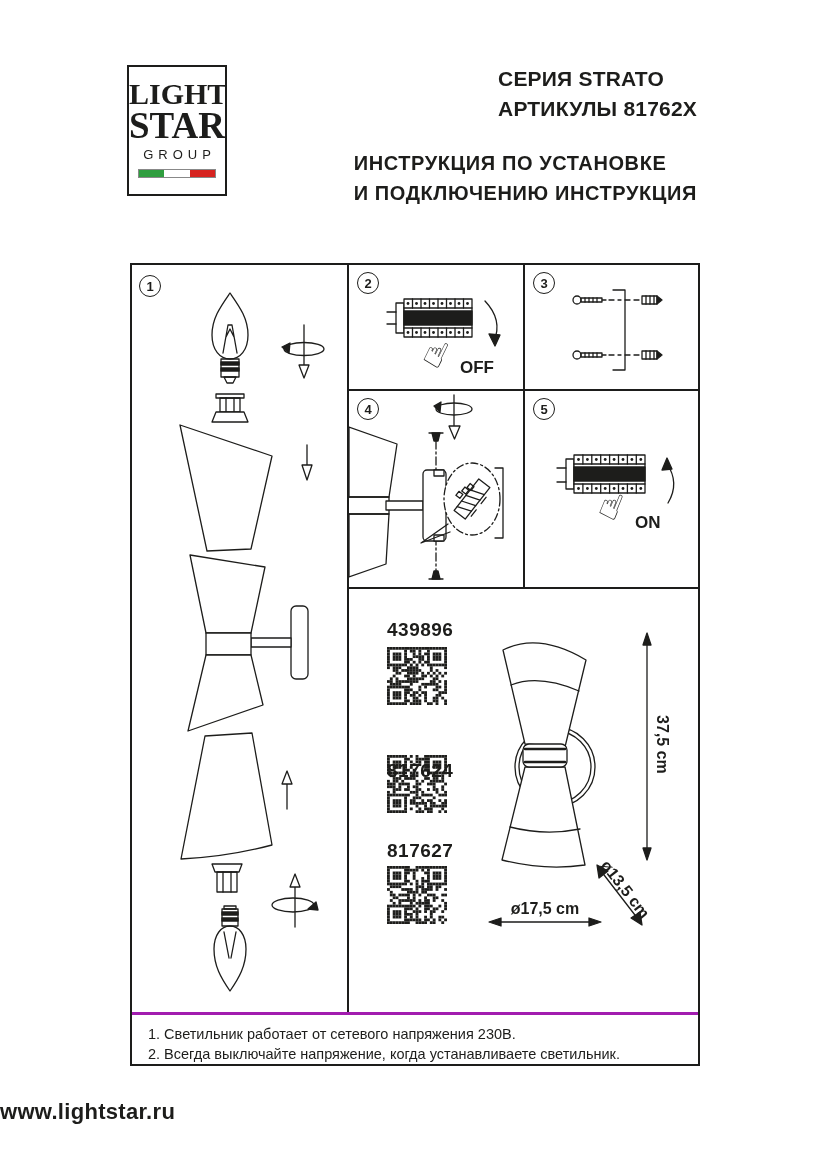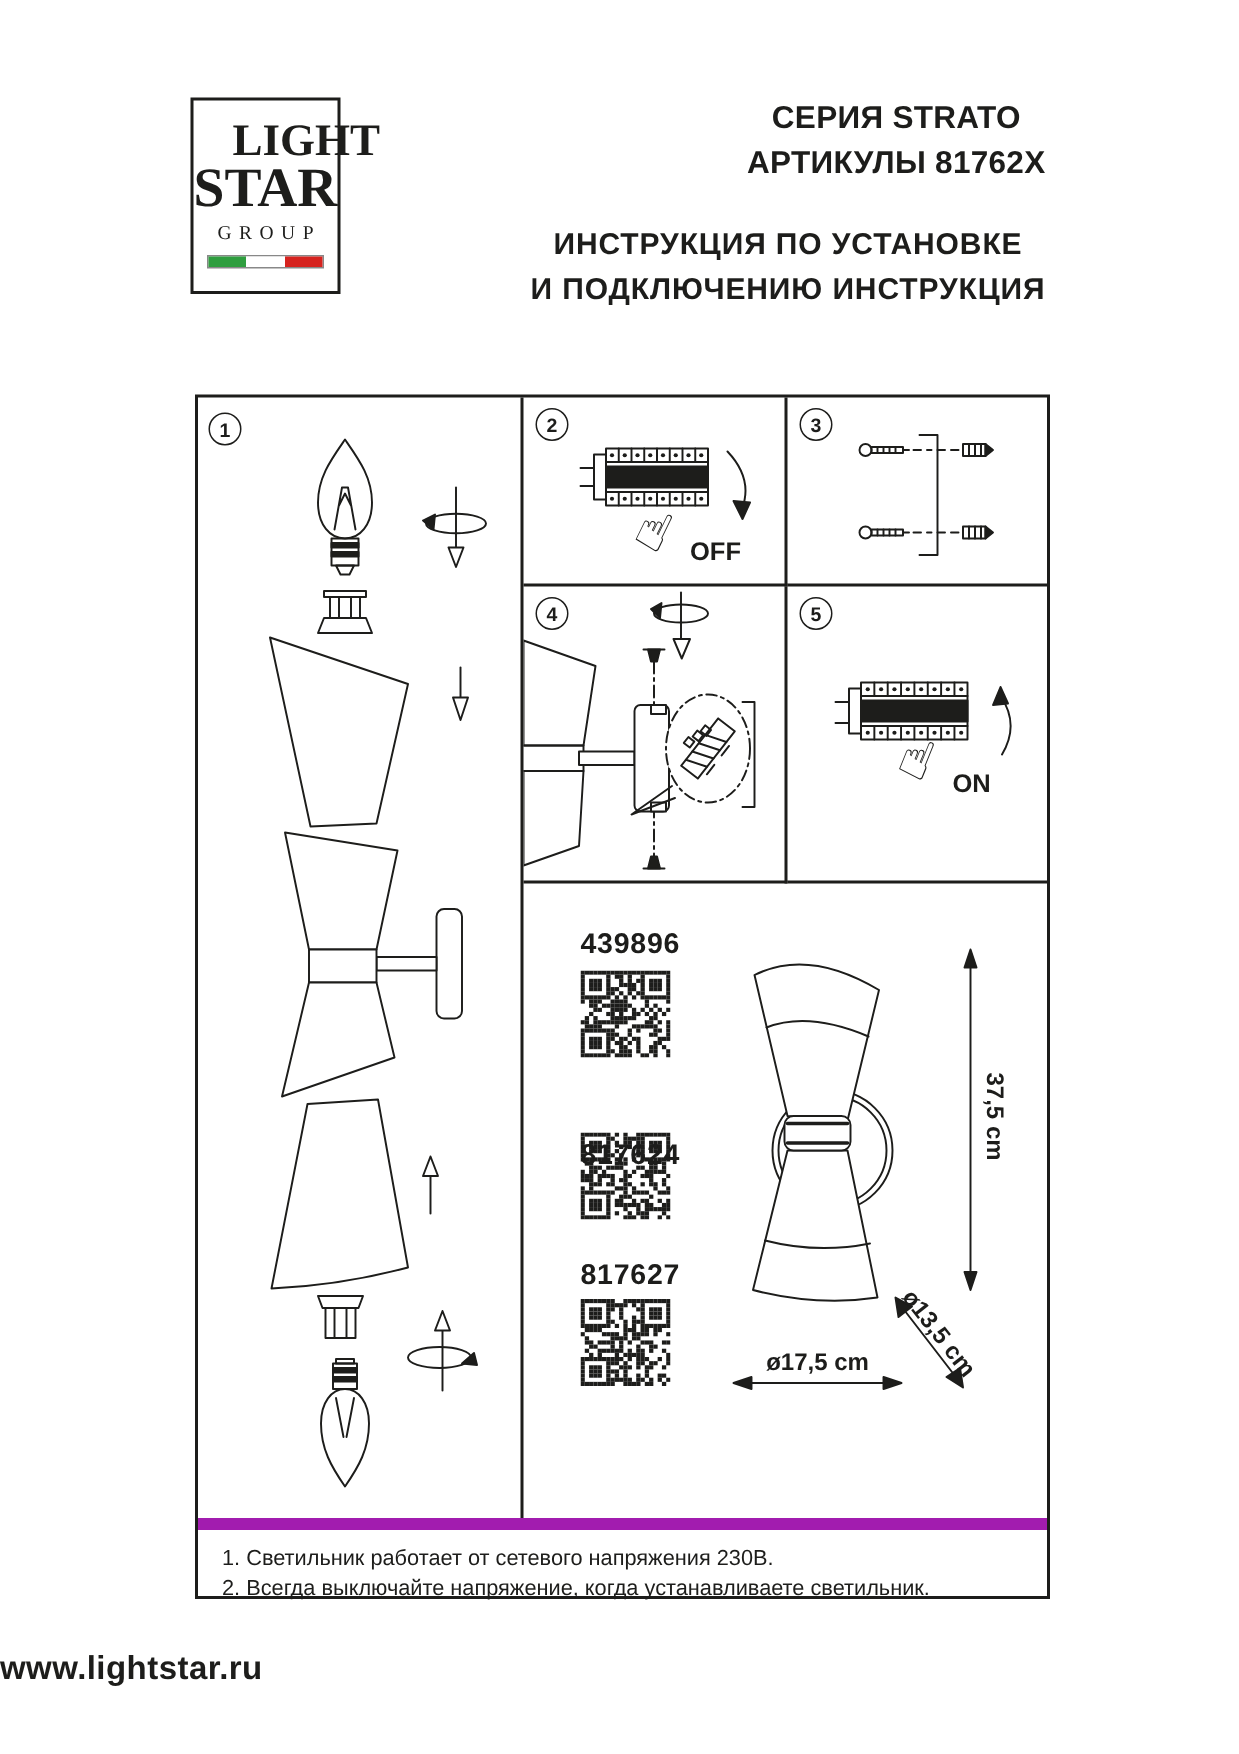--- a/index.html
+++ b/index.html
@@ -1,34 +1,34 @@
 <!DOCTYPE html>
 <html><head>
 <meta charset="utf-8">
 <style>
   html,body{margin:0;padding:0;background:#fff;}
   body{width:826px;height:1169px;position:relative;font-family:"Liberation Sans",sans-serif;color:#1d1d1b;overflow:hidden;}
   .abs{position:absolute;}
   
   .logo-box{left:127px;top:65px;width:100px;height:131px;border:2px solid #1d1d1b;text-align:center;box-sizing:border-box;}
-  .logo-l1{font-family:"Liberation Serif",serif;font-weight:bold;font-size:30px;line-height:30px;margin-top:12px;letter-spacing:0px;padding-left:26px;}
+  .logo-l1{font-family:"Liberation Serif",serif;font-weight:bold;font-size:30px;line-height:30px;margin-top:12px;letter-spacing:0px;}
   .logo-l2{font-family:"Liberation Serif",serif;font-weight:bold;font-size:37px;line-height:33px;letter-spacing:0px;}
-  .logo-l3{font-size:13px;letter-spacing:5px;margin-top:5px;text-indent:5px;font-family:Liberation Serif, serif;}
+  .logo-l3{font-size:13px;letter-spacing:5px;margin-top:5px;text-indent:5px;}
   .flag{width:76px;height:7px;margin:7px auto 0 auto;border:1px solid #888;display:flex;}
   .flag div{flex:1;height:100%;}
   
-  .hdr{right:129px;text-align:center;font-weight:bold;}
+  .hdr{right:129px;text-align:left;font-weight:bold;}
   .hdr-top{top:64px;font-size:21px;line-height:30px;letter-spacing:0.2px;}
   .hdr-instr{top:148px;font-size:20px;line-height:30px;letter-spacing:0.6px;}
   
   .frame{left:130px;top:263px;width:566px;height:799px;border:2px solid #1d1d1b;}
   .panel{position:absolute;box-sizing:border-box;}
   .b-r{border-right:2px solid #1d1d1b;}
   .b-b{border-bottom:2px solid #1d1d1b;}
-  .b-t{border-top:8px solid #a21caf;padding-left:47px;}
+  .b-t{border-top:3px solid #a21caf;padding-left:47px;}
   .stepnum{position:absolute;width:22px;height:22px;border:1.6px solid #1d1d1b;border-radius:50%;
            font-size:13px;font-weight:bold;display:flex;align-items:center;justify-content:center;box-sizing:border-box;background:#fff;}
   svg{position:absolute;left:0;top:0;}
   svg *{vector-effect:non-scaling-stroke;}
   .lineart{stroke:#1d1d1b;stroke-width:1.3;fill:none;stroke-linejoin:round;stroke-linecap:round;}
   .qr-label{position:absolute;font-size:19px;font-weight:bold;letter-spacing:0.5px;}
   .dim{position:absolute;font-weight:bold;font-size:16px;white-space:nowrap;}
   .notes-text{position:absolute;left:16px;top:10px;font-size:14.5px;line-height:19.5px;}
   .footer{left:0;width:100%;top:1099px;text-align:left;font-size:22px;font-weight:bold;letter-spacing:0.3px;}
 </style>

